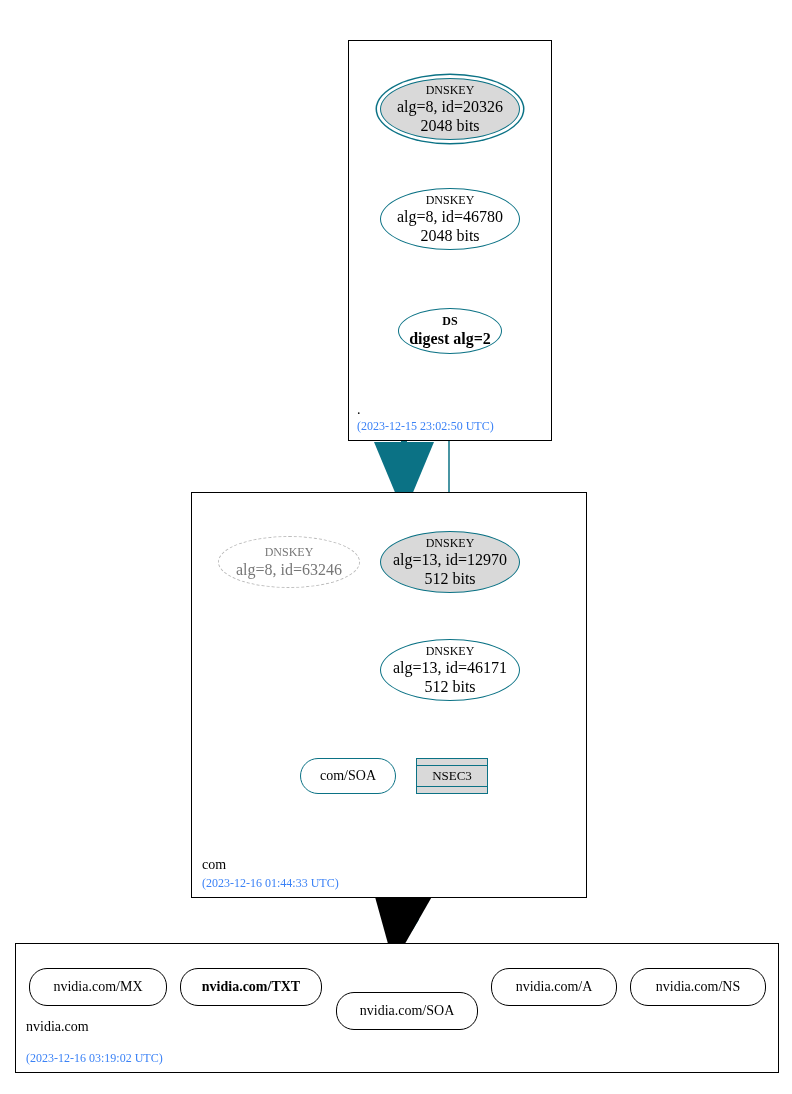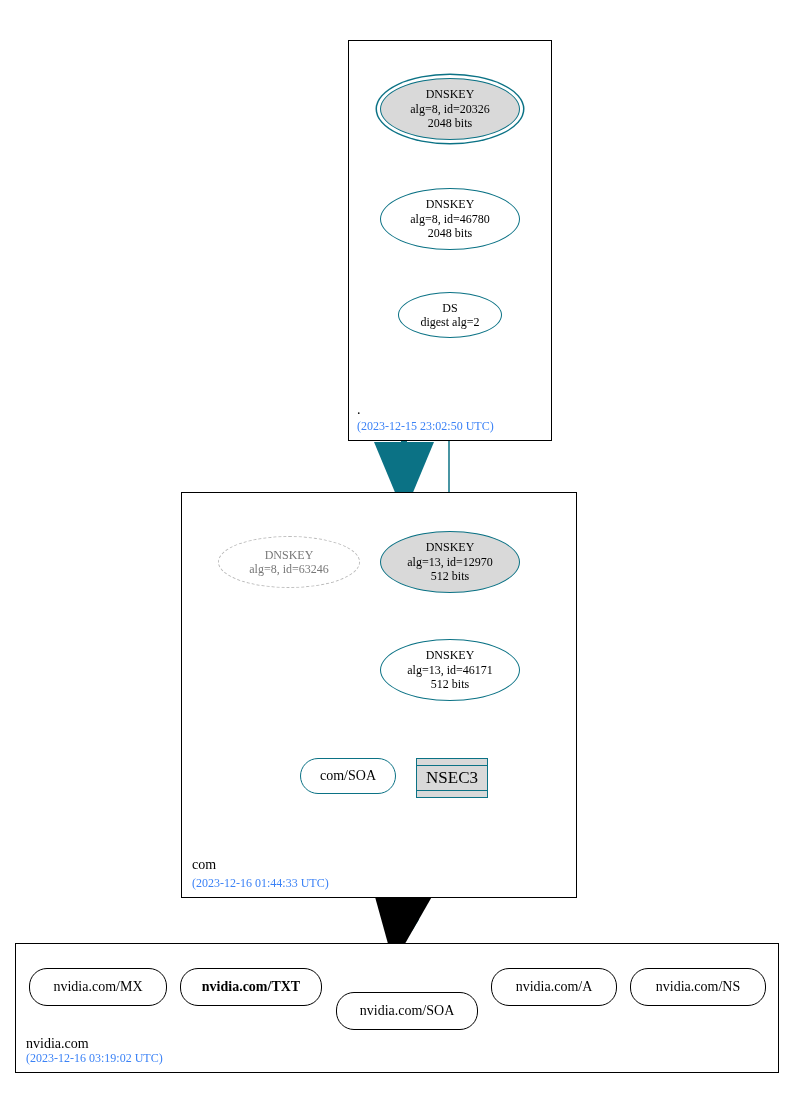--- a/index.html
+++ b/index.html
@@ -35,21 +35,21 @@
     align-items: center;
     justify-content: center;
     font-size: 12px;
     text-align: center;
     line-height: 1.2;
   }
   .node-ellipse .title {
     font-size: 12px;
   }
   .node-ellipse .sub {
-    font-size: 12px;
+    font-size: 16px;
   }
   .teal-stroke {
     border: 1.5px solid #0b7285;
   }
   .double-ring {
     box-shadow: 0 0 0 3px #fff, 0 0 0 4.5px #0b7285;
   }
   .gray-fill {
     background: #d9d9d9;
   }
@@ -71,21 +71,21 @@
   .teal-rect {
     border: 1.5px solid #0b7285;
   }
   .black-rect {
     border: 1.2px solid #000;
   }
   .nsec3-box {
     position: absolute;
     border: 1.5px solid #0b7285;
     background: #d9d9d9;
-    font-size: 17px;
+    font-size: 13px;
     text-align: center;
   }
   .nsec3-inner {
     border-top: 1.5px solid #0b7285;
     border-bottom: 1.5px solid #0b7285;
     padding: 2px 0;
   }
   svg.edges {
     position: absolute;
     top: 0;
@@ -149,26 +149,26 @@
   <span class="sub">alg=8, id=20326</span>
   <span class="sub">2048 bits</span>
 </div>
 
 <div class="node-ellipse teal-stroke white-fill" style="left:380px; top:188px; width:138px; height:60px;">
   <span class="title">DNSKEY</span>
   <span class="sub">alg=8, id=46780</span>
   <span class="sub">2048 bits</span>
 </div>
 
-<div class="node-ellipse teal-stroke white-fill" style="left:398px; top:292px; width:102px; height:44px;">
+<div class="node-ellipse teal-stroke white-fill" style="left:398px; top:308px; width:102px; height:44px;font-weight:bold;">
   <span class="title">DS</span>
   <span class="sub">digest alg=2</span>
 </div>
 
-<div class="zone-box" style="left:181px; top:492px; width:394px; height:404px;">
+<div class="zone-box" style="left:191px; top:492px; width:394px; height:404px;">
   <span class="zone-label" style="left:10px; bottom:24px;">com</span>
   <span class="zone-date" style="left:10px; bottom:6px;text-align:center;">(2023-12-16 01:44:33 UTC)</span>
 </div>
 
 <div class="node-ellipse dashed-gray white-fill" style="left:218px; top:536px; width:140px; height:50px; color:#777;">
   <span class="title">DNSKEY</span>
   <span class="sub">alg=8, id=63246</span>
 </div>
 
 <div class="node-ellipse teal-stroke gray-fill" style="left:380px; top:531px; width:138px; height:60px;">
@@ -187,21 +187,21 @@
   <span>com/SOA</span>
 </div>
 
 <div class="nsec3-box" style="left:416px; top:758px; width:70px;">
   <div style="height:6px;"></div>
   <div class="nsec3-inner">NSEC3</div>
   <div style="height:6px;"></div>
 </div>
 
 <div class="zone-box" style="left:15px; top:943px; width:762px; height:128px;">
-  <span class="zone-label" style="left:10px; bottom:20px;">nvidia.com</span>
+  <span class="zone-label" style="left:10px; bottom:37px;">nvidia.com</span>
   <span class="zone-date" style="left:10px; bottom:6px;">(2023-12-16 03:19:02 UTC)</span>
 </div>
 
 <div class="rounded-rect black-rect" style="left:29px; top:968px; width:136px; height:36px;">
   <span>nvidia.com/MX</span>
 </div>
 <div class="rounded-rect black-rect" style="left:180px; top:968px; width:140px; height:36px;font-weight:bold;">
   <span>nvidia.com/TXT</span>
 </div>
 <div class="rounded-rect black-rect" style="left:336px; top:968px; width:140px; height:36px;margin-top:24px;">

